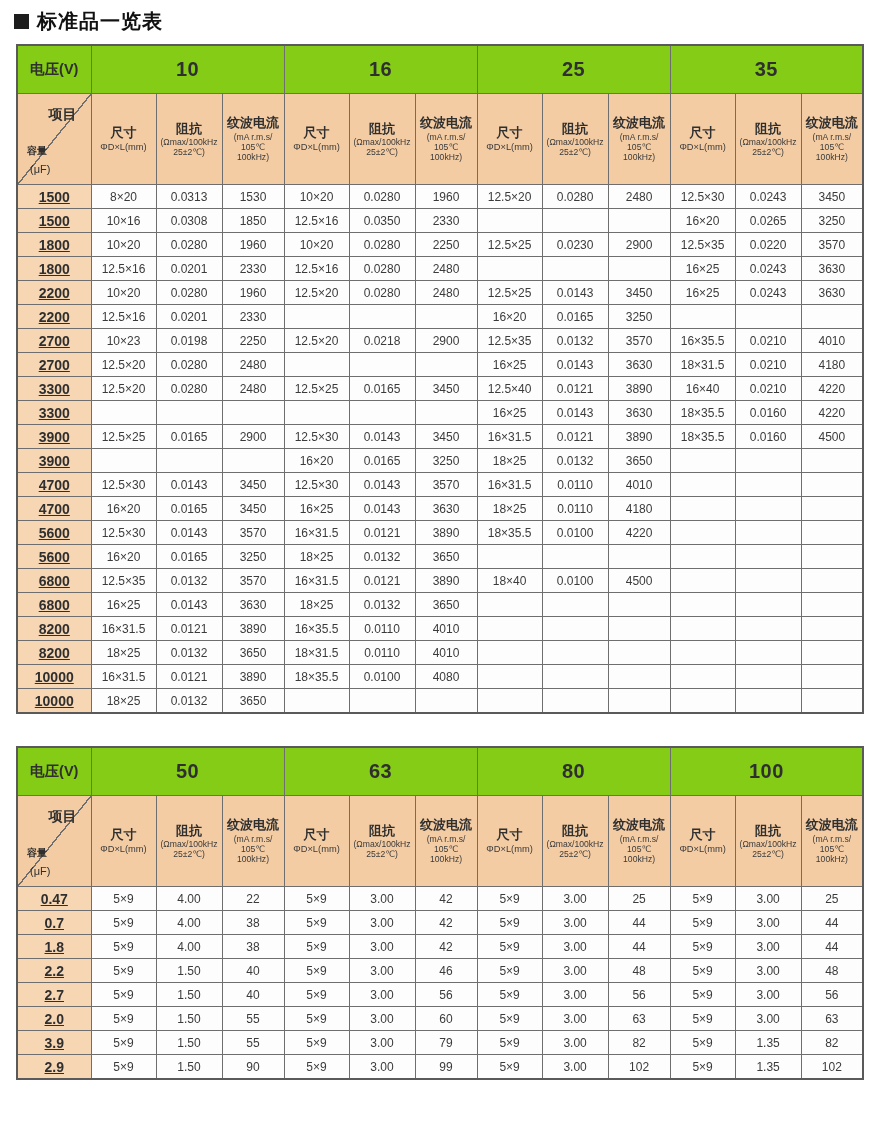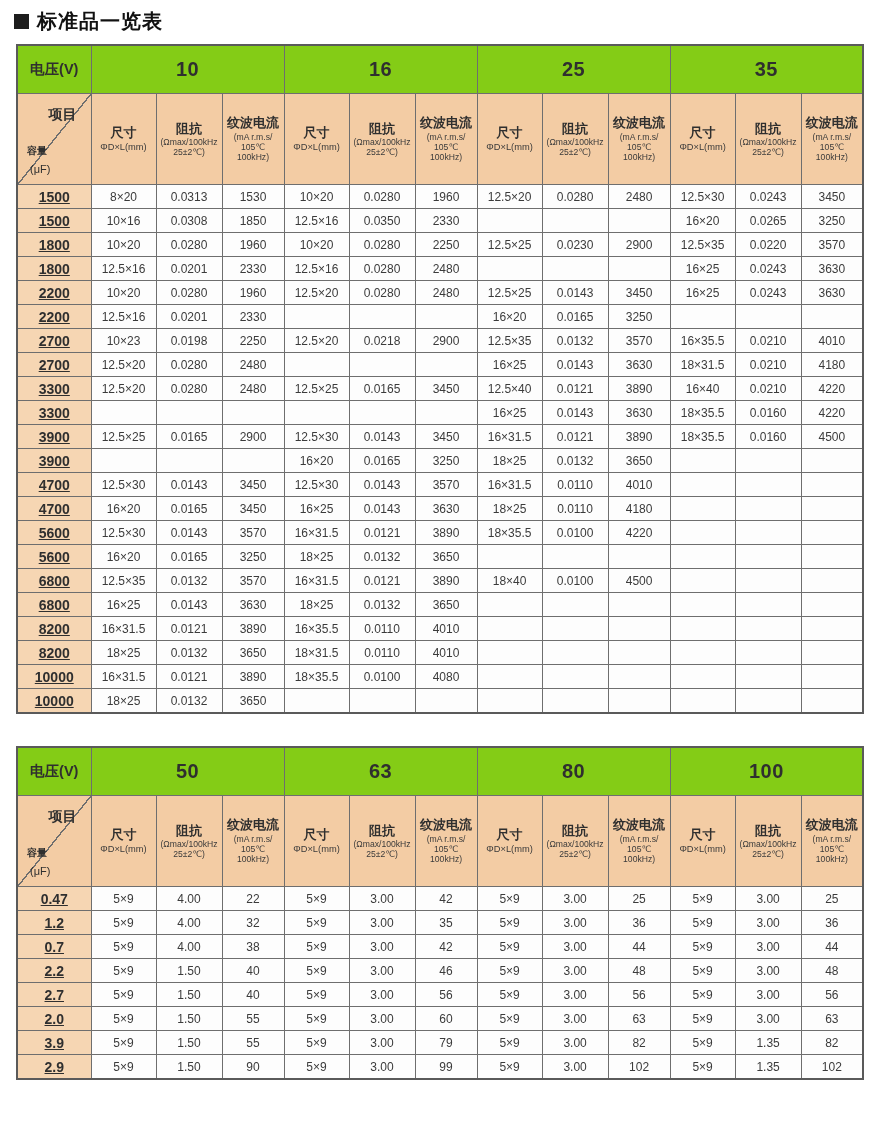--- a/index.html
+++ b/index.html
@@ -612,36 +612,36 @@
             <td>3.00</td>
             <td>42</td>
             <td>5×9</td>
             <td>3.00</td>
             <td>25</td>
             <td>5×9</td>
             <td>3.00</td>
             <td>25</td>
           </tr>
           <tr>
-            <th class="capcell">1.2</th>
+            <th class="capcell">0.7</th>
             <td>5×9</td>
             <td>4.00</td>
-            <td>32</td>
-            <td>5×9</td>
-            <td>3.00</td>
-            <td>35</td>
-            <td>5×9</td>
-            <td>3.00</td>
-            <td>36</td>
-            <td>5×9</td>
-            <td>3.00</td>
-            <td>36</td>
-          </tr>
-          <tr>
-            <th class="capcell">0.7</th>
+            <td>38</td>
+            <td>5×9</td>
+            <td>3.00</td>
+            <td>42</td>
+            <td>5×9</td>
+            <td>3.00</td>
+            <td>44</td>
+            <td>5×9</td>
+            <td>3.00</td>
+            <td>44</td>
+          </tr>
+          <tr>
+            <th class="capcell">1.8</th>
             <td>5×9</td>
             <td>4.00</td>
             <td>38</td>
             <td>5×9</td>
             <td>3.00</td>
             <td>42</td>
             <td>5×9</td>
             <td>3.00</td>
             <td>44</td>
             <td>5×9</td>

